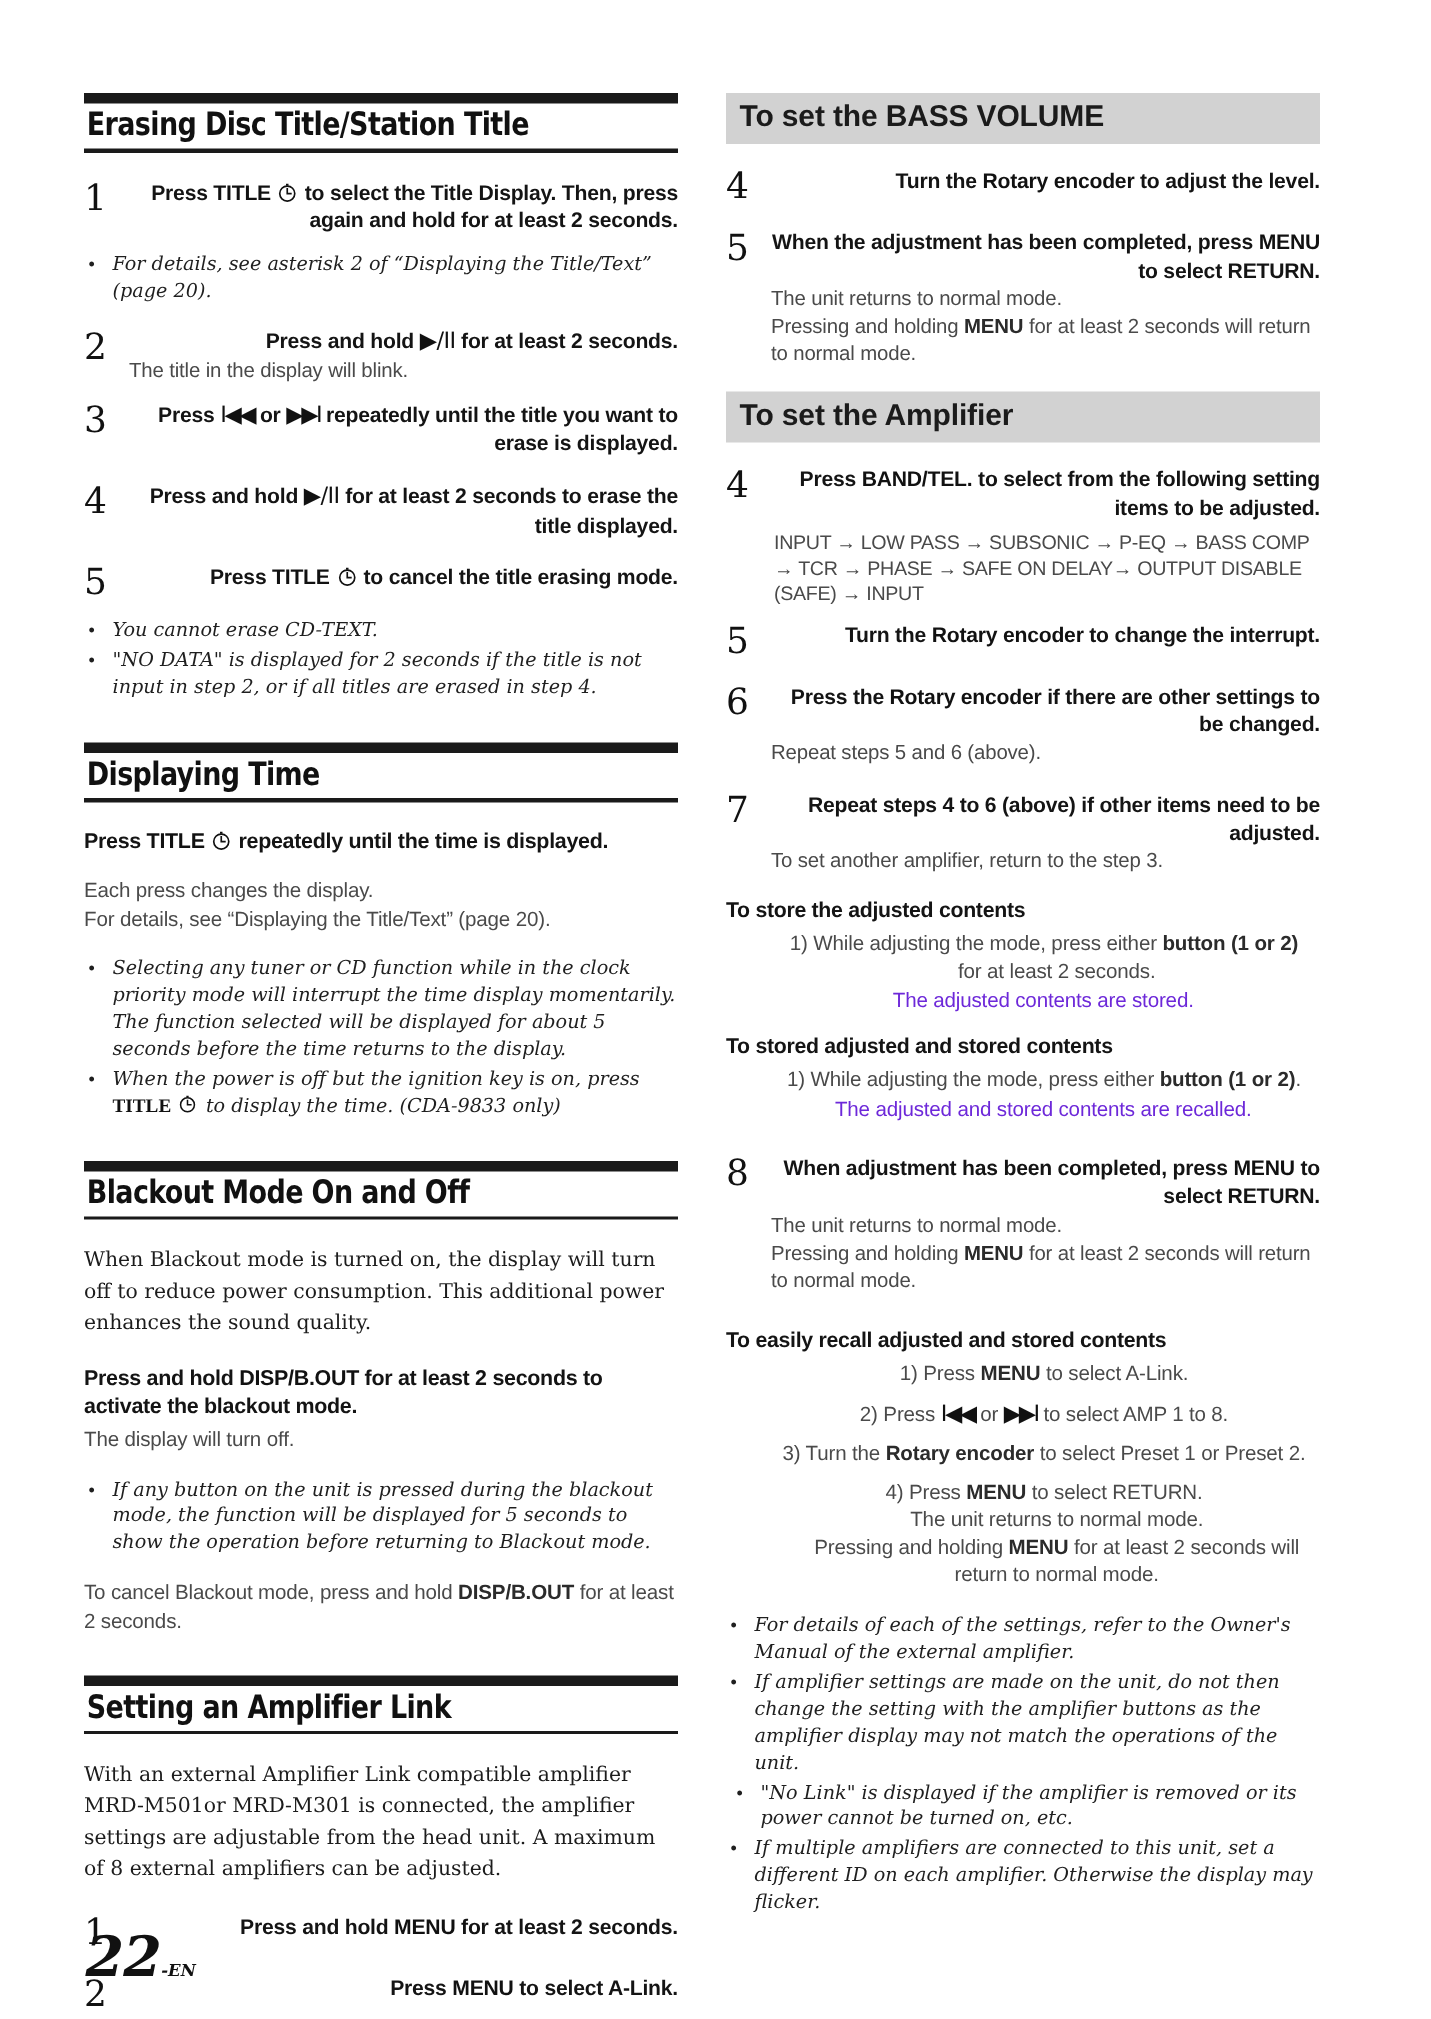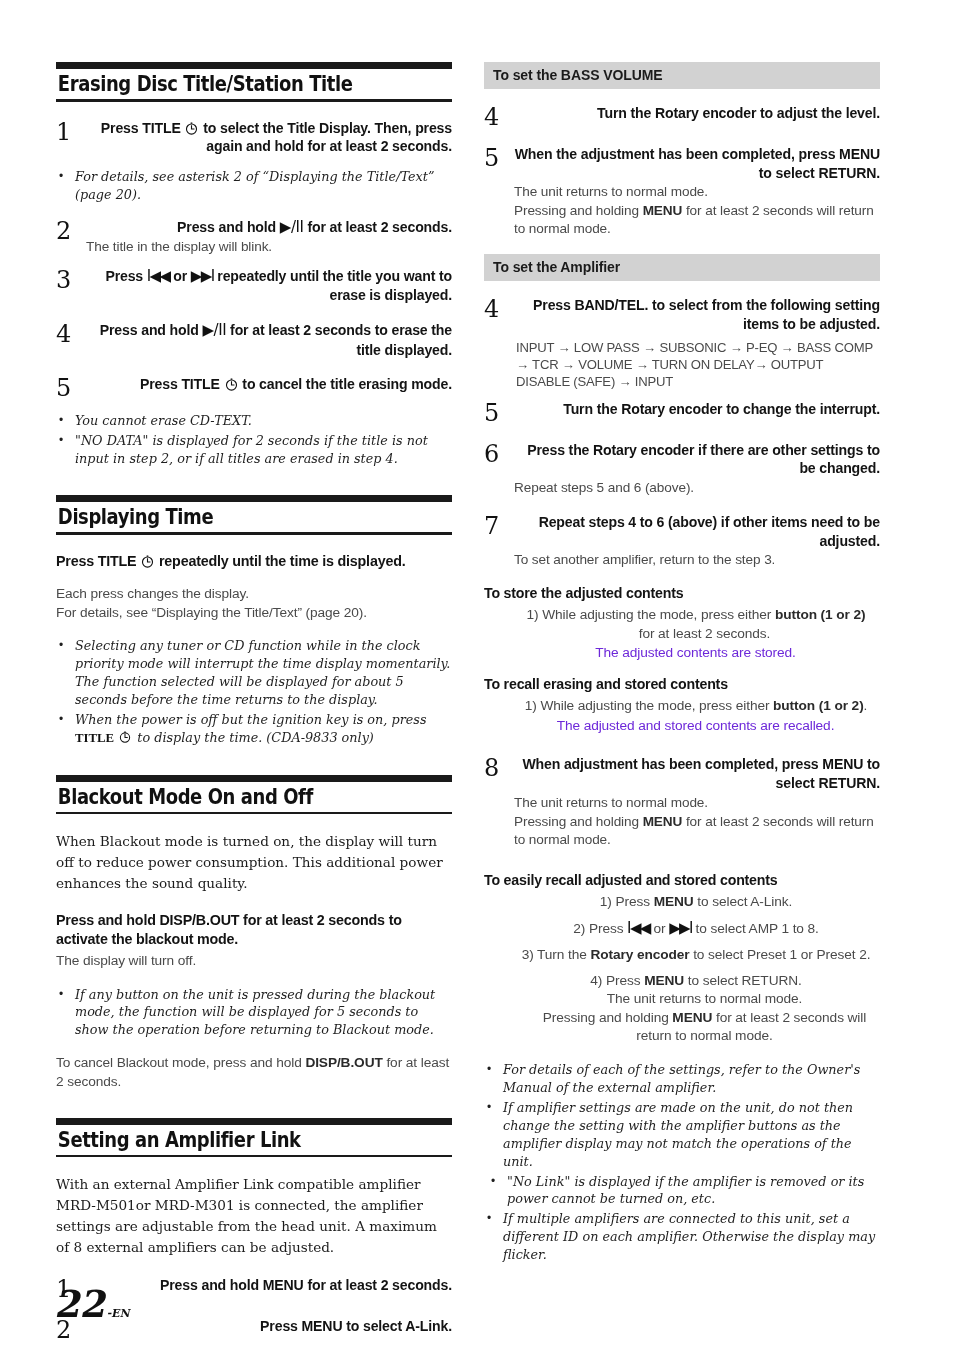--- a/index.html
+++ b/index.html
@@ -41,21 +41,21 @@
     padding: 3px 0 3px 2px;
     color: #111;
   }
   .sec-head .bar-bot {
     height: 2.6px; background: #1a1a1a; width: 100%;
   }
 
   
   .band {
     background: #d2d2d2;
-    font-size: 14px;
+    font-size: 20px;
     font-weight: 700;
     color: #1b1b1b;
     padding: 5px 0 6px 9px;
     letter-spacing: -0.1px;
     margin: 0 0 8px 0;
   }
 
   
   .step { display: flex; margin: 0 0 3px 0; }
   .step .num {
@@ -418,21 +418,21 @@
     <div class="gap-m"></div>
 
     <div class="band">To set the Amplifier</div>
 
     <div class="gap-s"></div>
 
     <div class="step">
       <div class="num">4</div>
       <div class="body">
         <div class="lead"><span>Press </span><b>BAND/TEL.</b><span> to select from the following setting items to be adjusted.</span></div>
-        <div class="flowlist">INPUT → LOW PASS → SUBSONIC → P-EQ → BASS COMP → TCR → VOLUME → TURN ON DELAY→  OUTPUT DISABLE (SAFE) → INPUT</div>
+        <div class="flowlist">INPUT → LOW PASS → SUBSONIC → P-EQ → BASS COMP → TCR → PHASE → SAFE ON DELAY→  OUTPUT DISABLE (SAFE) → INPUT</div>
       </div>
     </div>
 
     <div class="gap-s"></div>
 
     <div class="step">
       <div class="num">5</div>
       <div class="body">
           <div class="lead"><span>Turn the </span><b>Rotary encoder</b><span> to change the interrupt.</span></div>
         </div>
@@ -461,21 +461,21 @@
     <div class="gap-m"></div>
 
     <div class="subhead">To store the adjusted contents</div>
     <div class="numlist">
       <div class="li"><span>1) While adjusting the mode, press either </span><span class="plainbold">button (1 or 2)</span><span class="cont">for at least 2 seconds.</span></div>
       <div class="after">The adjusted contents are stored.</div>
     </div>
 
     <div class="gap-m"></div>
 
-    <div class="subhead">To recall erasing and stored contents</div>
+    <div class="subhead">To stored adjusted and stored contents</div>
     <div class="numlist">
       <div class="li"><span>1) While adjusting the mode, press either </span><span class="plainbold">button (1 or 2)</span><span>.</span></div>
       <div class="after">The adjusted and stored contents are recalled.</div>
     </div>
 
     <div class="gap-l"></div>
 
     <div class="step">
       <div class="num">8</div>
       <div class="body">

